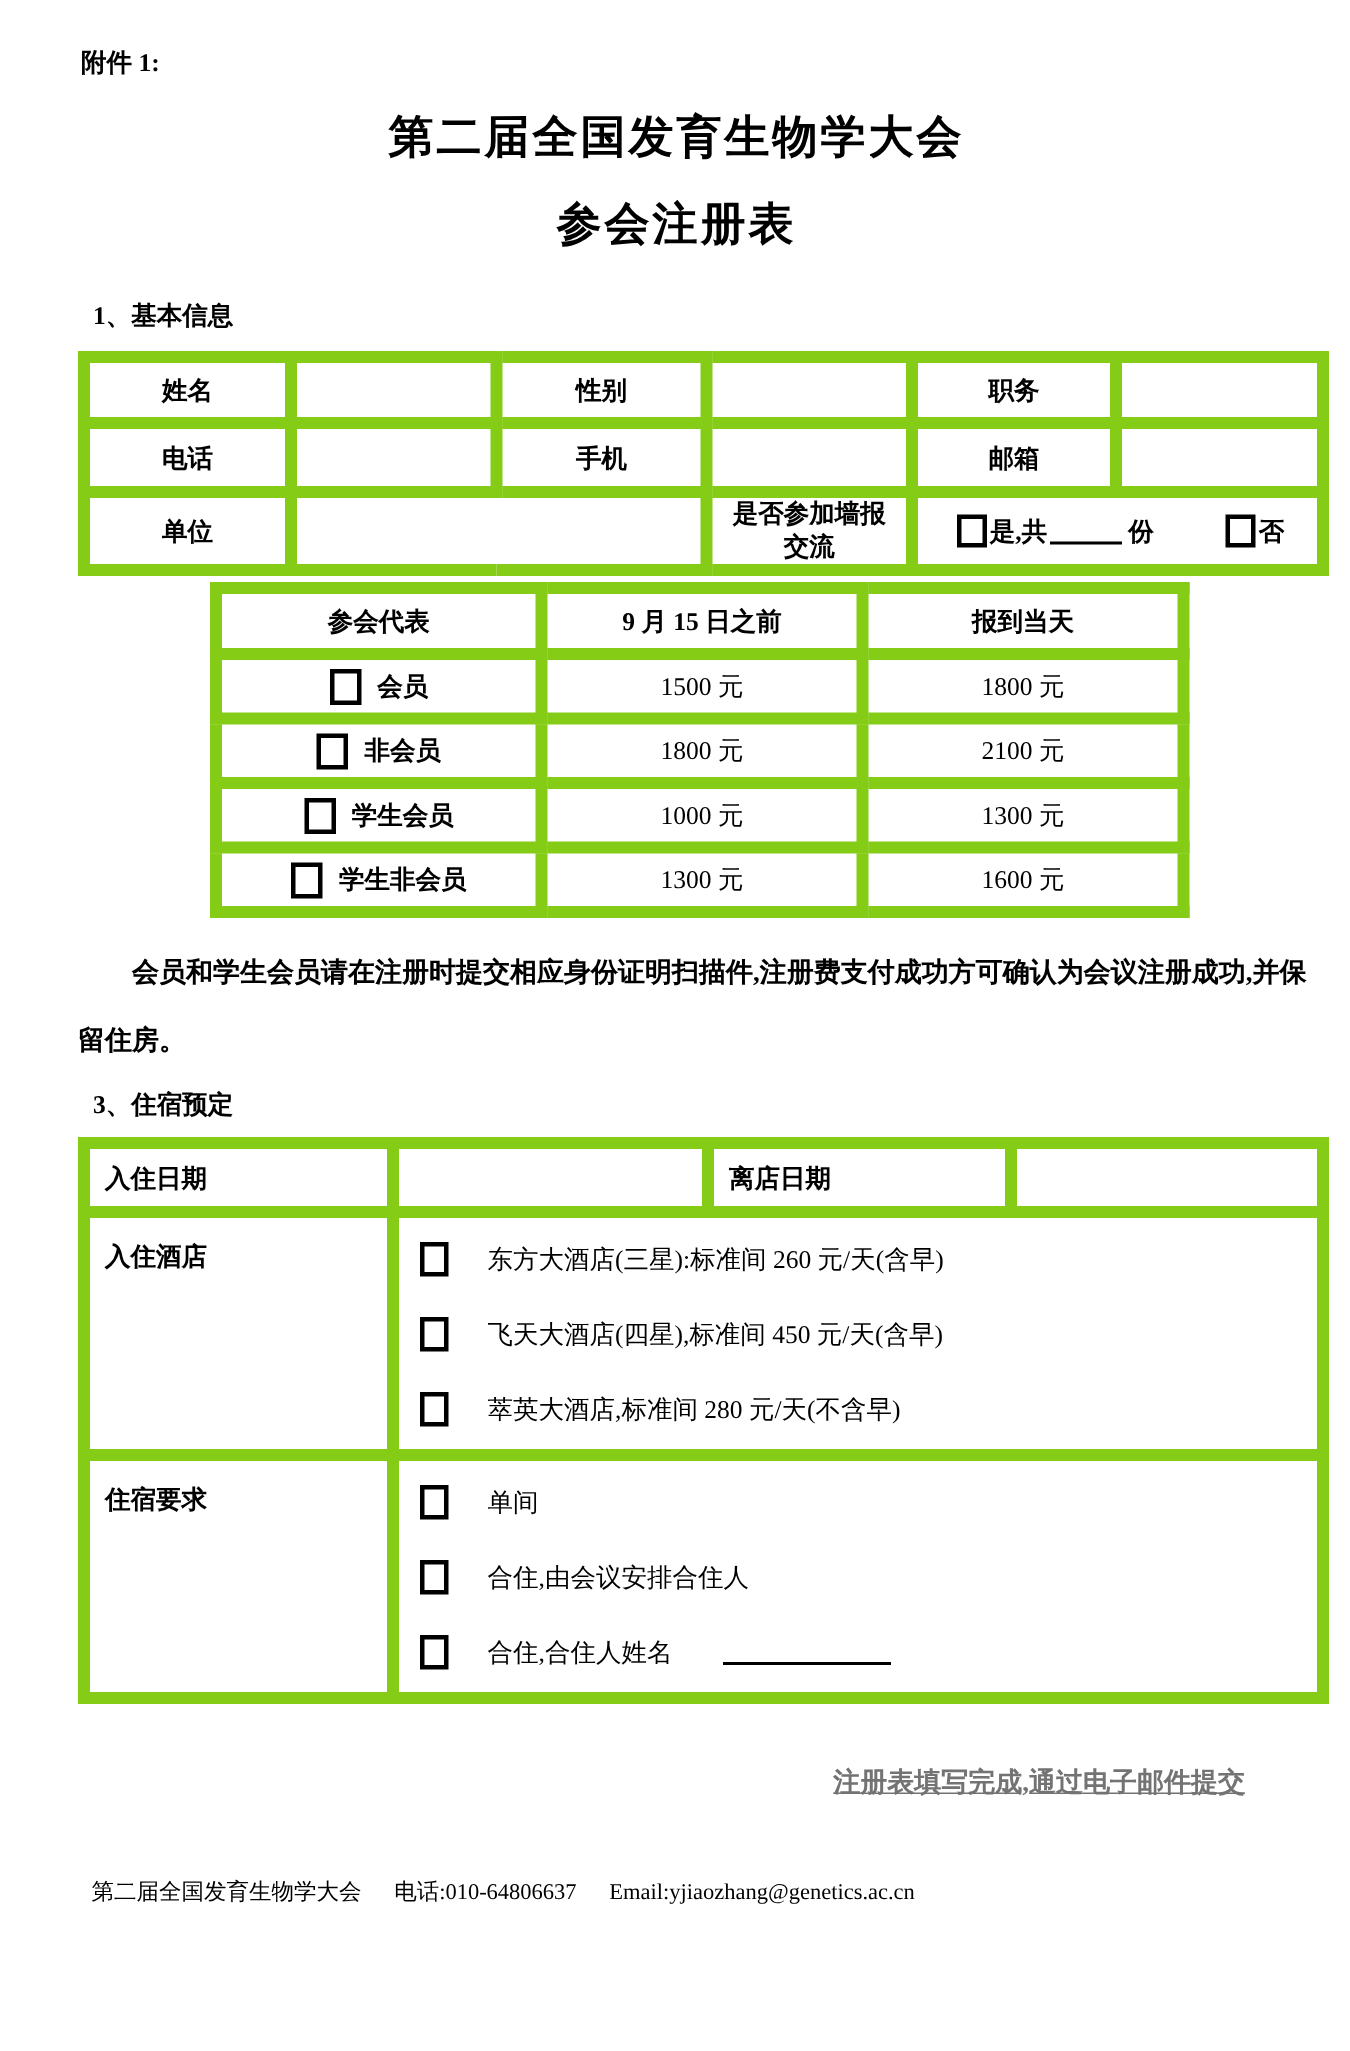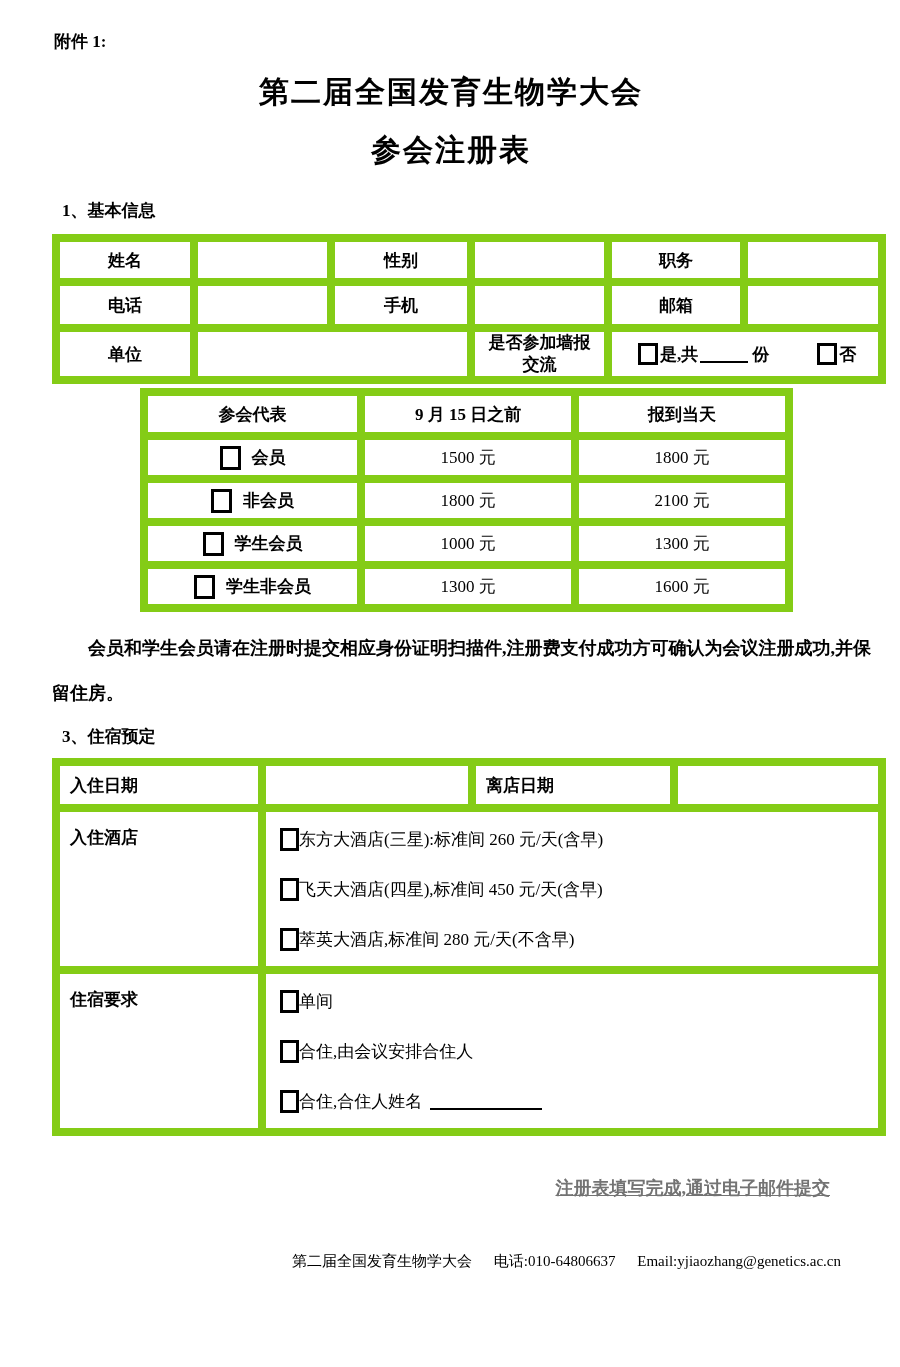--- a/index.html
+++ b/index.html
@@ -103,21 +103,21 @@
     gap: 11px;
     font-weight: bold;
   }
   td.fee-val { text-align: center; font-weight: normal; }
   td.fee-head { font-weight: bold; text-align: center; }
 
   .opts-cell { vertical-align: middle; padding: 2px 0 2px 14px; }
   .opt {
     display: flex;
     align-items: center;
-    gap: 0;
+    gap: 26px;
     height: 50px;
     font-size: 17px;
     font-weight: normal;
   }
   .opt .cb { width: 19px; height: 23px; }
 
   .note {
     margin-top: 14px;
     font-size: 18px;
     font-weight: bold;
@@ -134,21 +134,21 @@
   .submit-link {
     color: #737373;
     font-size: 18px;
     font-weight: bold;
     text-decoration: underline;
     cursor: pointer;
   }
 
   .footer {
     margin-top: 52px;
-    text-align: right;
+    text-align: left;
     font-size: 15px;
     font-weight: normal;
   }
   .footer span { margin: 0 9px; }
 </style>
 </head>
 <body>
 
 <div class="page">
 

